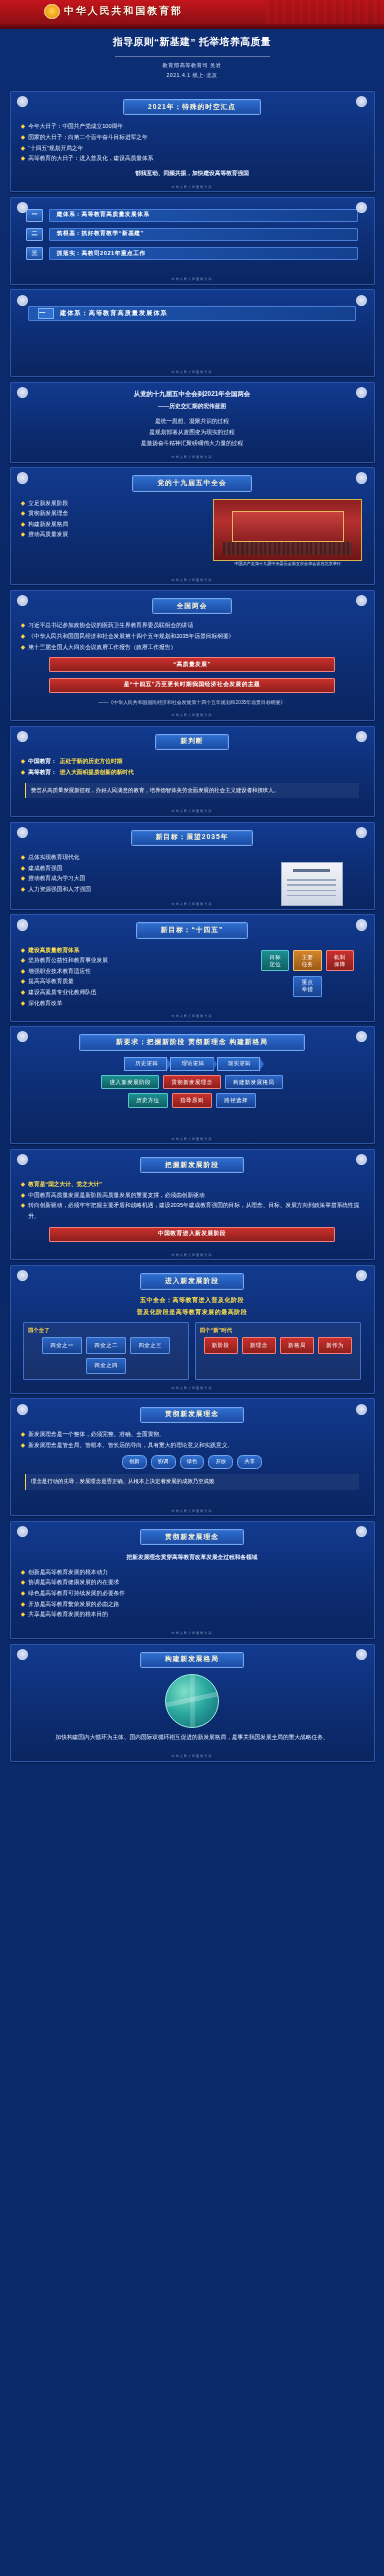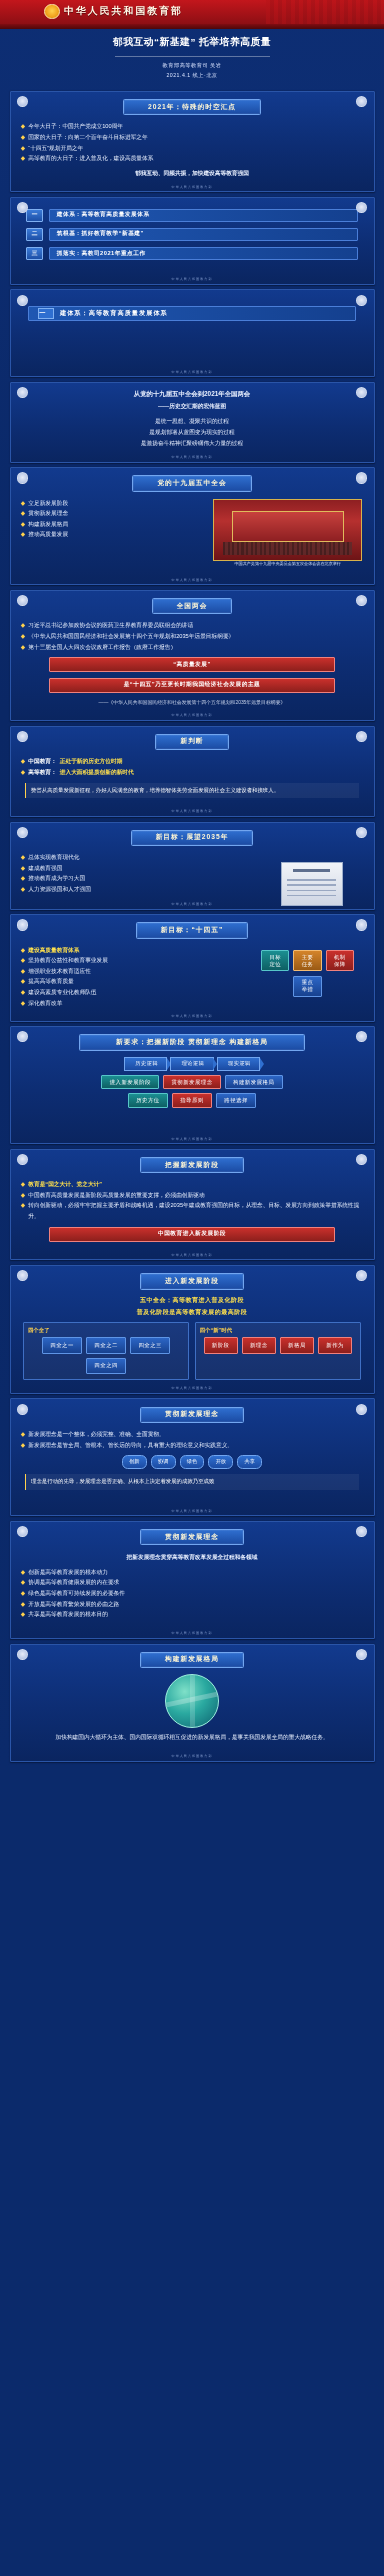--- a/index.html
+++ b/index.html
@@ -101,21 +101,21 @@
 <div class="page">
 
   <div class="masthead">
     <div class="emblem"></div>
     <div class="mh-title">中华人民共和国教育部</div>
     <div class="flagstripes"></div>
   </div>
   <div class="subbar"></div>
 
   <div class="title-block">
-    <div class="main-title">郁我互动“新基建”  托举培养高质量</div>
+    <div class="main-title">指导原则“新基建”  托举培养高质量</div>
     <div class="title-rule"></div>
     <div class="presenter">教育部高等教育司  吴岩</div>
     <div class="presenter">2021.4.1   线上·北京</div>
   </div>
 
   <div class="slide tall">
     <div class="seal left"></div>
     <div class="seal"></div>
     <div class="slide-head">
       <span class="band">2021年：特殊的时空汇点</span>

